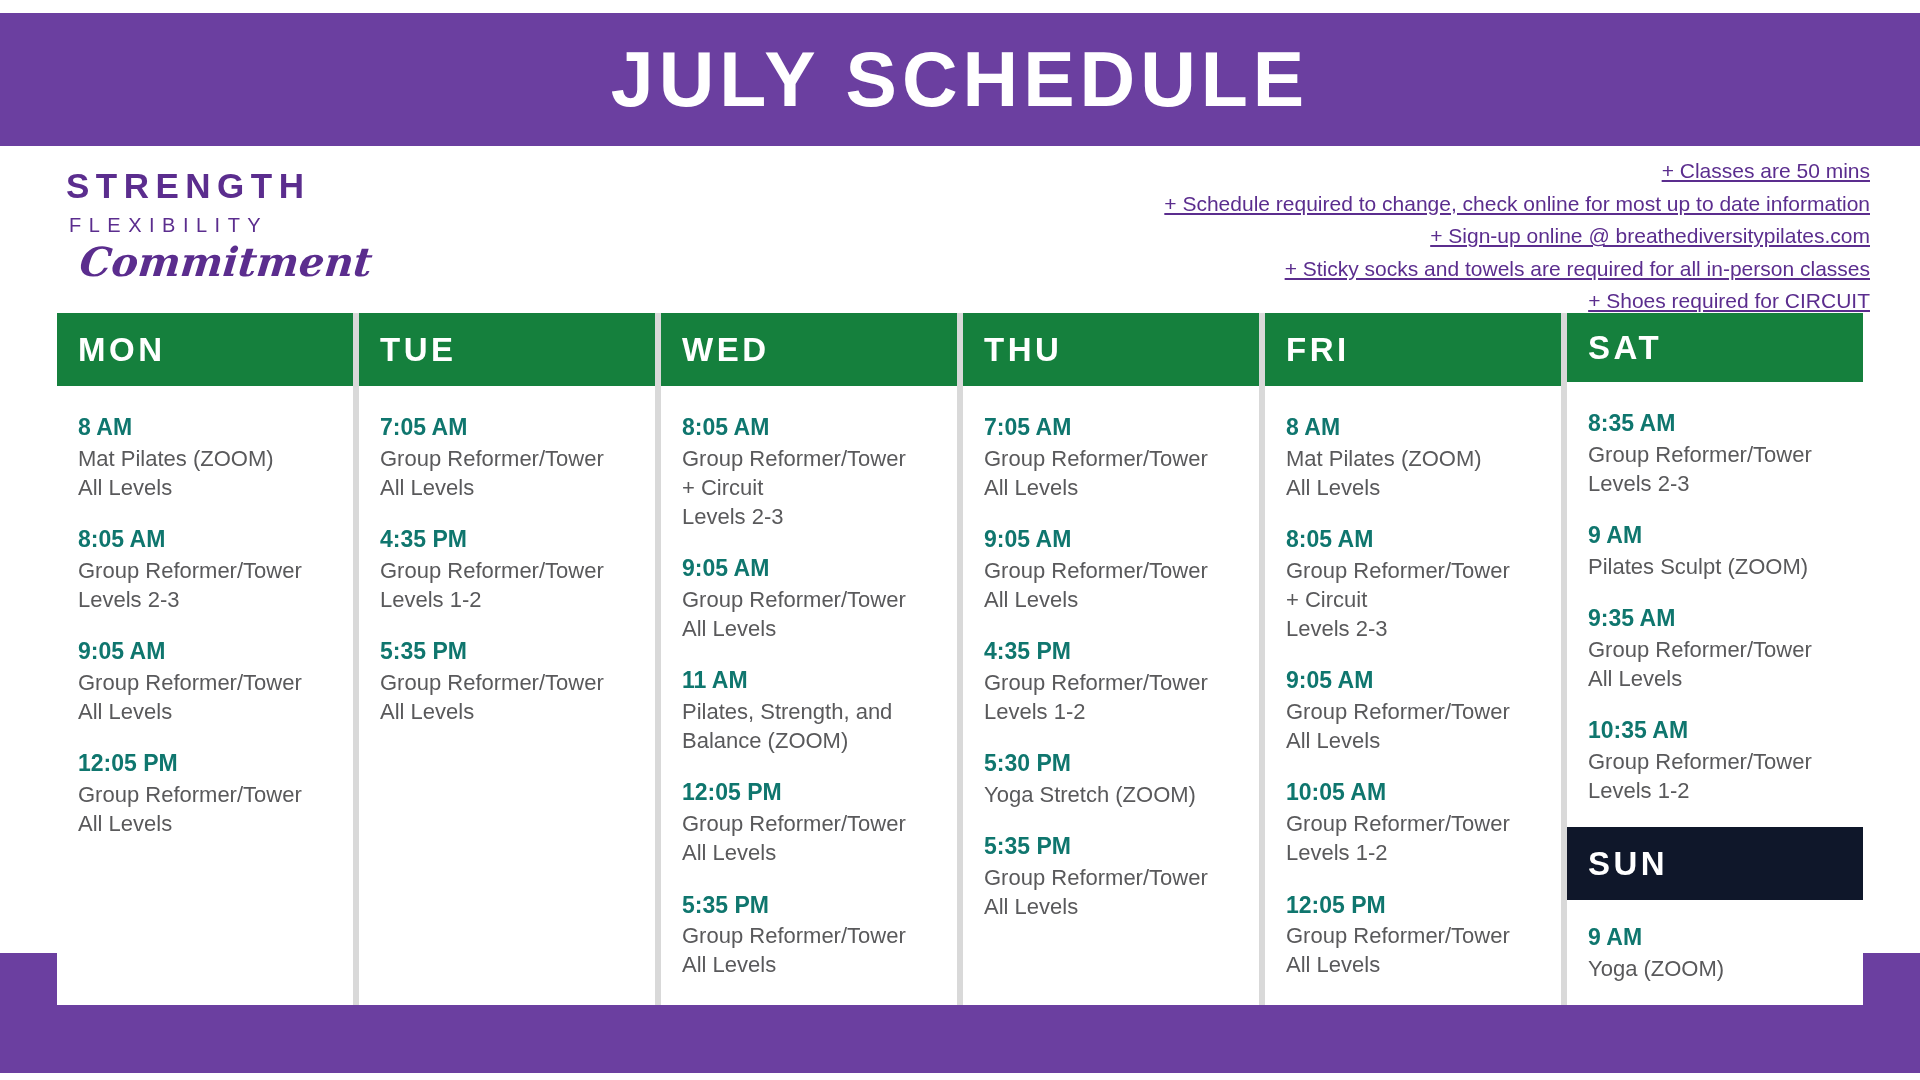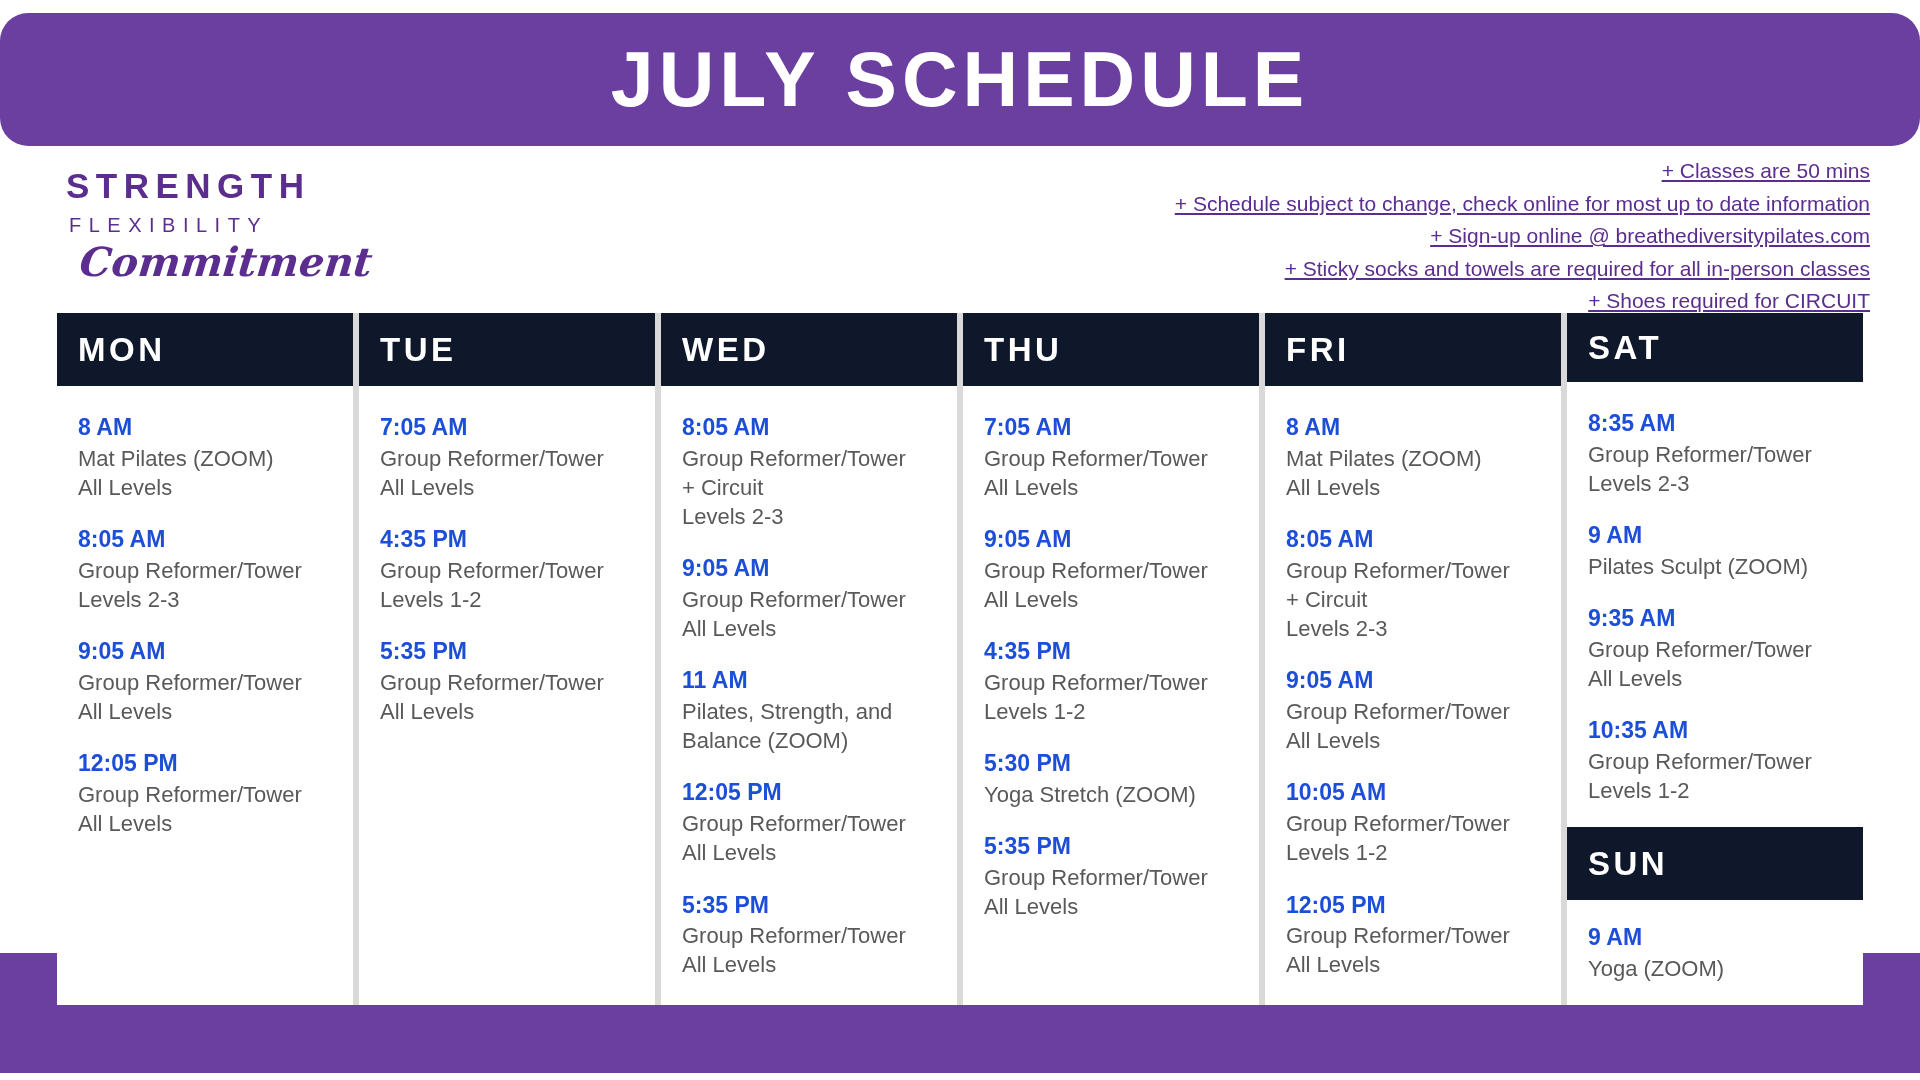--- a/index.html
+++ b/index.html
@@ -8,21 +8,21 @@
     background: #ffffff;
     font-family: "Liberation Sans", sans-serif;
     overflow: hidden;
   }
   .page { position: relative; width: 1920px; height: 1080px; background: #ffffff; }
 
   
   .header-band {
     position: absolute; left: 0; top: 13px; width: 1920px; height: 133px;
     background: #6B3FA0;
-    display: flex; align-items: center; justify-content: center; border-radius: 28px;
+    display: flex; align-items: center; justify-content: center;
   }
   .header-title {
     color: #ffffff;
     font-size: 77px;
     font-weight: bold;
     letter-spacing: 5px;
     line-height: 1;
     white-space: nowrap;
   }
 
@@ -76,40 +76,40 @@
     display: flex;
     gap: 6px;
   }
   .daycol {
     flex: 1 1 0;
     background: #ffffff;
     display: flex; flex-direction: column;
     min-width: 0;
   }
   .day-head {
-    background: #0f172a;
+    background: #15803d;
     height: 73px;
     display: flex; align-items: center;
     padding-left: 21px;
   }
   .day-head-label {
     color: #ffffff;
     font-size: 33px;
     font-weight: bold;
     letter-spacing: 3.5px;
     line-height: 1;
   }
   .day-body {
     flex: 1 1 auto;
     background: #ffffff;
     padding: 26px 14px 0 21px;
   }
   .class-item { margin-bottom: 22px; }
   .class-time {
-    color: #1d4ed8;
+    color: #0f766e;
     font-size: 23px;
     font-weight: bold;
     line-height: 1.33;
     margin-bottom: 1px;
   }
   .class-desc {
     color: #59595B;
     font-size: 22px;
     line-height: 1.33;
     white-space: pre-line;
@@ -148,21 +148,21 @@
   </div>
 
   <div class="logo">
     <div class="logo-strength">STRENGTH</div>
     <div class="logo-flexibility">FLEXIBILITY</div>
     <div class="logo-commitment">Commitment</div>
   </div>
 
   <div class="notes">
       <div>+ Classes are 50 mins</div>
-      <div>+ Schedule subject to change, check online for most up to date information</div>
+      <div>+ Schedule required to change, check online for most up to date information</div>
       <div>+ Sign-up online @ breathediversitypilates.com</div>
       <div>+ Sticky socks and towels are required for all in-person classes</div>
       <div>+ Shoes required for CIRCUIT</div>
     </div>
 
   <div class="footer-band"></div>
   <div class="gutter-bg"></div>
 
   <div class="calendar">
       <div class="daycol">

